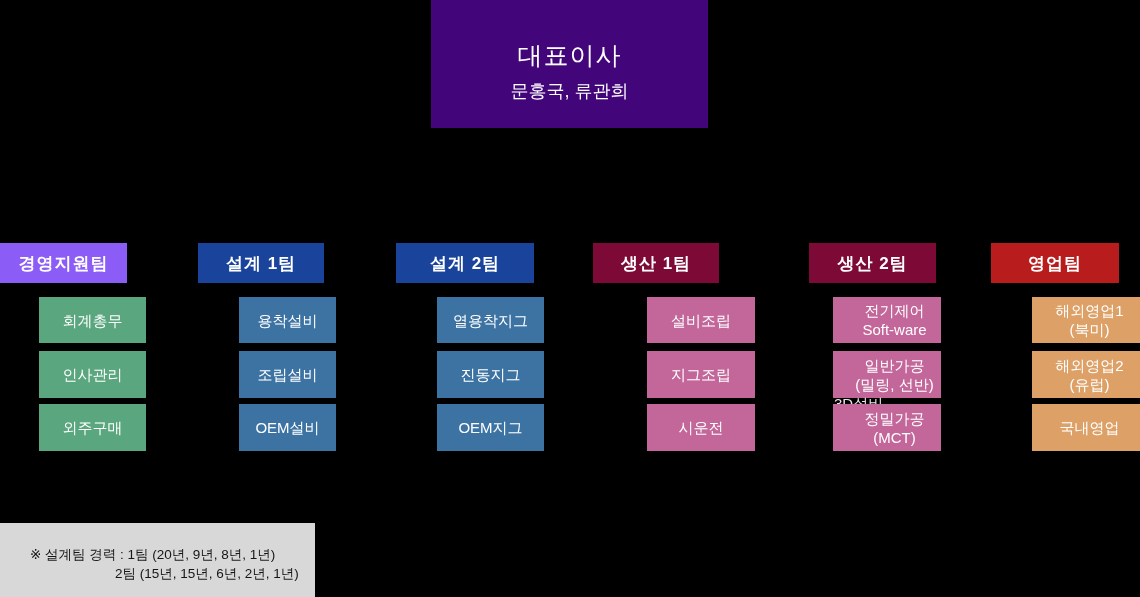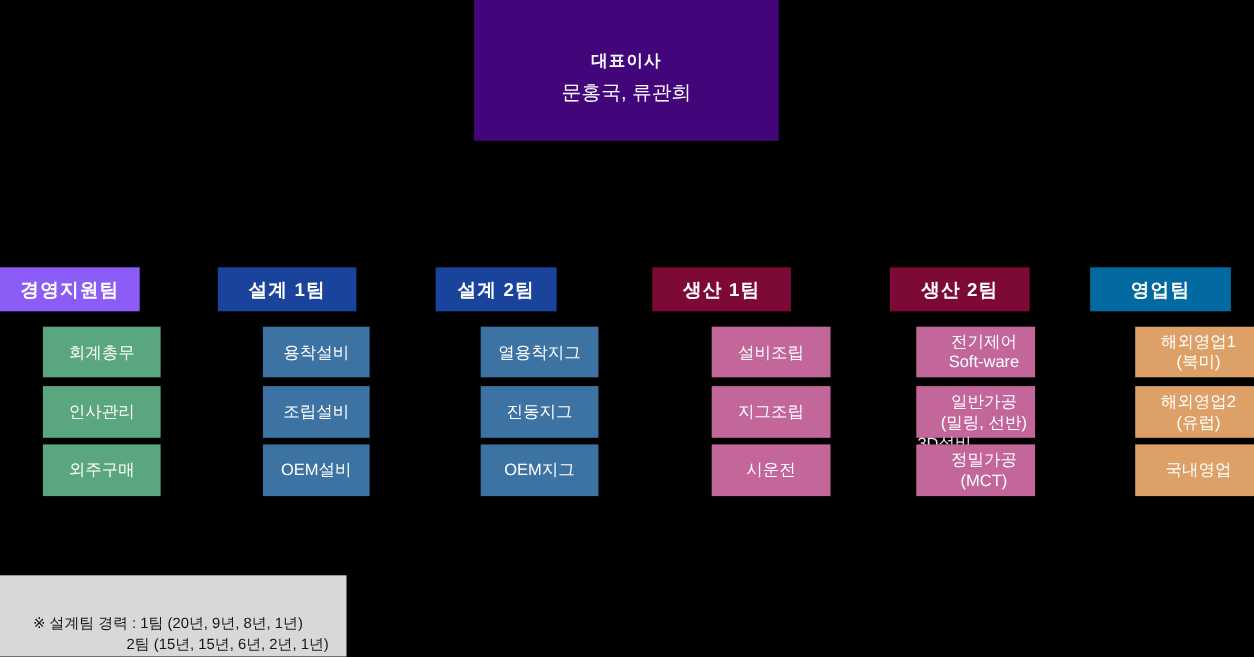--- a/index.html
+++ b/index.html
@@ -11,53 +11,53 @@
   .box{
     position:absolute;display:flex;align-items:center;justify-content:center;
     text-align:center;color:#ffffff;box-sizing:border-box;
   }
   
   .ceo{
     left:431px;top:0;width:277px;height:128px;
     background:#42067a;flex-direction:column;gap:7px;
     padding-top:14px;
   }
-  .ceo-title{font-size:15px;font-weight:bold;letter-spacing:1px;}
+  .ceo-title{font-size:25px;font-weight:normal;letter-spacing:1px;}
   .ceo-names{font-size:18px;}
   
   .hdr{top:243px;height:40px;font-size:17px;font-weight:bold;letter-spacing:1px;}
   .r1{top:297px;height:46px;}
   .r2{top:351px;height:47px;}
   .r3{top:404px;height:47px;}
   .item{font-size:15px;line-height:19px;white-space:pre-line;}
   
   .c1h{left:0;width:127px;}   .c1i{left:39px;width:107px;}
   .c2h{left:198px;width:126px;} .c2i{left:239px;width:97px;}
-  .c3h{left:396px;width:110px;} .c3i{left:437px;width:107px;}
+  .c3h{left:396px;width:138px;} .c3i{left:437px;width:107px;}
   .c4h{left:593px;width:126px;} .c4i{left:635px;width:108px;margin-left:12px;}
   .c5h{left:791px;width:127px;margin-left:18px;} .c5i{left:833px;width:108px;padding-left:15px;}
   .c6h{left:991px;width:128px;} .c6i{left:1032px;width:115px;}
   
   .green{background:#8b5cf6;}   .green-l{background:#5aa67e;}
   .blue{background:#1a449b;}    .blue-l{background:#3d73a3;}
   .maroon{background:#7d0a36;}  .maroon-l{background:#c3679b;}
-  .orange{background:#0369a1;}  .orange-l{background:#dda167;}
+  .orange{background:#b91c1c;}  .orange-l{background:#dda167;}
   
   .fragment{
     position:absolute;left:833px;top:396px;width:107px;height:9px;
     overflow:hidden;color:#f2e2ea;font-size:15px;line-height:15px;
     text-align:left;padding-left:1px;
   }
   
   .note{
     position:absolute;left:0;top:523px;width:315px;height:74px;
     background:#d8d8d8;color:#161616;font-size:13.5px;line-height:19px;
     box-sizing:border-box;padding-top:22px;
   }
-  .note-line1{padding-left:30px;margin-top:12px;}
+  .note-line1{padding-left:30px;}
   .note-line2{padding-left:115px;}
 </style>
 </head>
 <body>
 
 <div>
 
   <div class="box ceo">
     <div class="ceo-title">대표이사</div>
     <div class="ceo-names">문홍국, 류관희</div>

